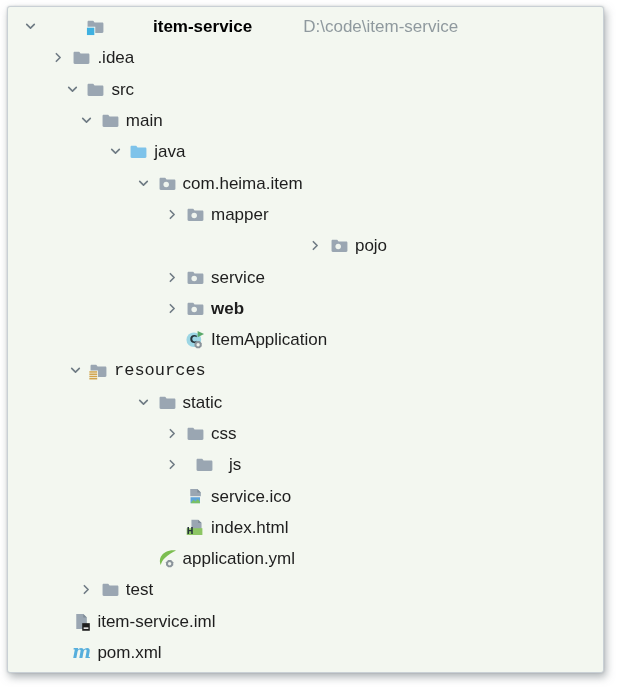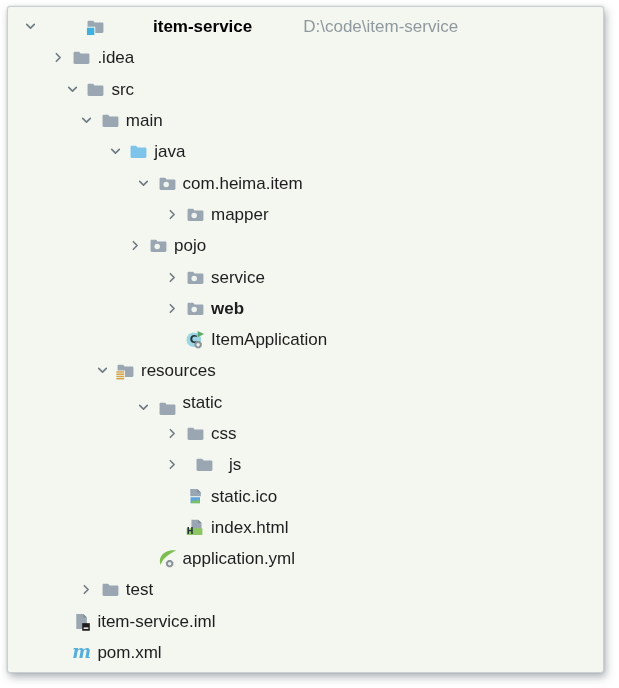--- a/index.html
+++ b/index.html
@@ -127,21 +127,21 @@
           </span>
     <span class="icon">
             <svg viewBox="0 0 16 16">
               <path d="M1.3 4.1c0-.55.45-1 1-1h3.2c.3 0 .58.13.77.36l.95 1.14h6.45c.55 0 1 .45 1 1v6.8c0 .55-.45 1-1 1H2.3c-.55 0-1-.45-1-1z" fill="#9AA6B2"></path>
               <circle cx="6.9" cy="8.9" r="2.3" fill="#EFF4EE"></circle>
             </svg>
           </span>
     <span class="label">mapper</span>
 
   </div>
-        <div class="row" style="padding-left: 117px;">
+        <div class="row" style="padding-left: 82px; justify-content: center;">
     <span class="chevron">
             <svg width="13" height="13" viewBox="0 0 12 12">
               <polyline points="4,2.5 7.5,6 4,9.5" fill="none" stroke="#6F7B84" stroke-width="1.5" stroke-linecap="round" stroke-linejoin="round"></polyline>
             </svg>
           </span>
     <span class="icon">
             <svg viewBox="0 0 16 16">
               <path d="M1.3 4.1c0-.55.45-1 1-1h3.2c.3 0 .58.13.77.36l.95 1.14h6.45c.55 0 1 .45 1 1v6.8c0 .55-.45 1-1 1H2.3c-.55 0-1-.45-1-1z" fill="#9AA6B2"></path>
               <circle cx="6.9" cy="8.9" r="2.3" fill="#EFF4EE"></circle>
             </svg>
@@ -186,40 +186,40 @@
               <circle cx="6.6" cy="8.2" r="6.2" fill="#9CD6E4"></circle>
               <text x="6.4" y="11.2" text-anchor="middle" font-size="8.8" font-weight="bold" font-family="DejaVu Sans, sans-serif" fill="#26343B">C</text>
               <path d="M9.8 0.8 L15.2 3.4 L9.8 6 Z" fill="#59A869"></path>
               <polygon points="13.25,13.66 11.46,15.45 8.94,15.45 7.15,13.66 7.15,11.14 8.94,9.35 11.46,9.35 13.25,11.14" fill="#8B949B"></polygon>
               <circle cx="10.2" cy="12.4" r="1.4" fill="#EDF2EC"></circle>
             </svg>
           </span>
     <span class="label">ItemApplication</span>
 
   </div>
-        <div class="row" style="padding-left: 84px;">
+        <div class="row" style="padding-left: 57px; font-family: Liberation Mono, monospace;">
     <span class="chevron">
             <svg width="13" height="13" viewBox="0 0 12 12">
               <polyline points="2.5,4 6,7.5 9.5,4" fill="none" stroke="#6F7B84" stroke-width="1.5" stroke-linecap="round" stroke-linejoin="round"></polyline>
             </svg>
           </span>
     <span class="icon">
             <svg viewBox="0 0 16 16">
               <path d="M1.3 4.1c0-.55.45-1 1-1h3.2c.3 0 .58.13.77.36l.95 1.14h6.45c.55 0 1 .45 1 1v6.8c0 .55-.45 1-1 1H2.3c-.55 0-1-.45-1-1z" fill="#9AA6B2"></path>
               <rect x="0" y="8" width="7.6" height="8" fill="#F3F7F0"></rect>
               <rect x="0.3" y="8.6" width="6.6" height="1.25" fill="#D2A44C"></rect>
               <rect x="0.3" y="10.5" width="6.6" height="1.25" fill="#D2A44C"></rect>
               <rect x="0.3" y="12.4" width="6.6" height="1.25" fill="#D2A44C"></rect>
               <rect x="0.3" y="14.3" width="6.6" height="1.25" fill="#D2A44C"></rect>
             </svg>
           </span>
     <span class="label">resources</span>
 
   </div>
-        <div class="row" style="padding-left: 125.6px; align-items: flex-end;">
+        <div class="row" style="padding-left: 125.6px;">
     <span class="chevron">
             <svg width="13" height="13" viewBox="0 0 12 12">
               <polyline points="2.5,4 6,7.5 9.5,4" fill="none" stroke="#6F7B84" stroke-width="1.5" stroke-linecap="round" stroke-linejoin="round"></polyline>
             </svg>
           </span>
     <span class="icon">
             <svg viewBox="0 0 16 16">
               <path d="M1.3 4.1c0-.55.45-1 1-1h3.2c.3 0 .58.13.77.36l.95 1.14h6.45c.55 0 1 .45 1 1v6.8c0 .55-.45 1-1 1H2.3c-.55 0-1-.45-1-1z" fill="#9AA6B2"></path>
             </svg>
           </span>
@@ -258,21 +258,21 @@
     <span class="chevron hidden"></span>
     <span class="icon">
             <svg viewBox="0 0 16 16">
               <path d="M3.6 1.6h5.9l3 3v9.8H3.6z" fill="#9AA6B2"></path>
               <path d="M9.5 1.6l3 3h-3z" fill="#7E8B96"></path>
               <rect x="3" y="7.8" width="9.6" height="6.6" fill="#F8FBF6"></rect>
               <rect x="3.8" y="8.6" width="8" height="5" fill="#5FA3D8"></rect>
               <path d="M3.8 13.6 l2.5-2.8 1.7 1.5 1.9-2.2 1.9 2.3 v1.2 z" fill="#79C066"></path>
             </svg>
           </span>
-    <span class="label">static.ico</span>
+    <span class="label">service.ico</span>
 
   </div>
         <div class="row" style="padding-left: 154px;">
     <span class="chevron hidden"></span>
     <span class="icon">
             <svg viewBox="0 0 16 16">
               <path d="M4.6 1.4h5.6l2.9 2.9v9.2H4.6z" fill="#9AA6B2"></path>
               <path d="M10.2 1.4l2.9 2.9h-2.9z" fill="#7E8B96"></path>
               <rect x="0.6" y="8.6" width="13.2" height="5.7" fill="#8CC663"></rect>
               <text x="3.4" y="13.5" text-anchor="middle" font-size="6.8" font-weight="bold" font-family="DejaVu Sans, sans-serif" fill="#26343B">H</text>

